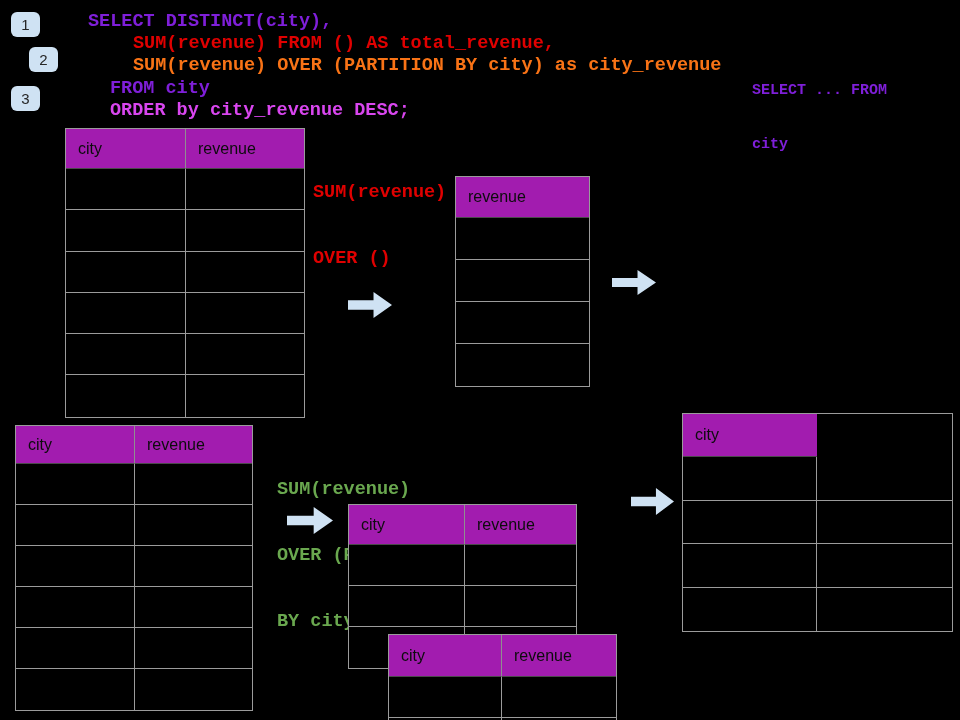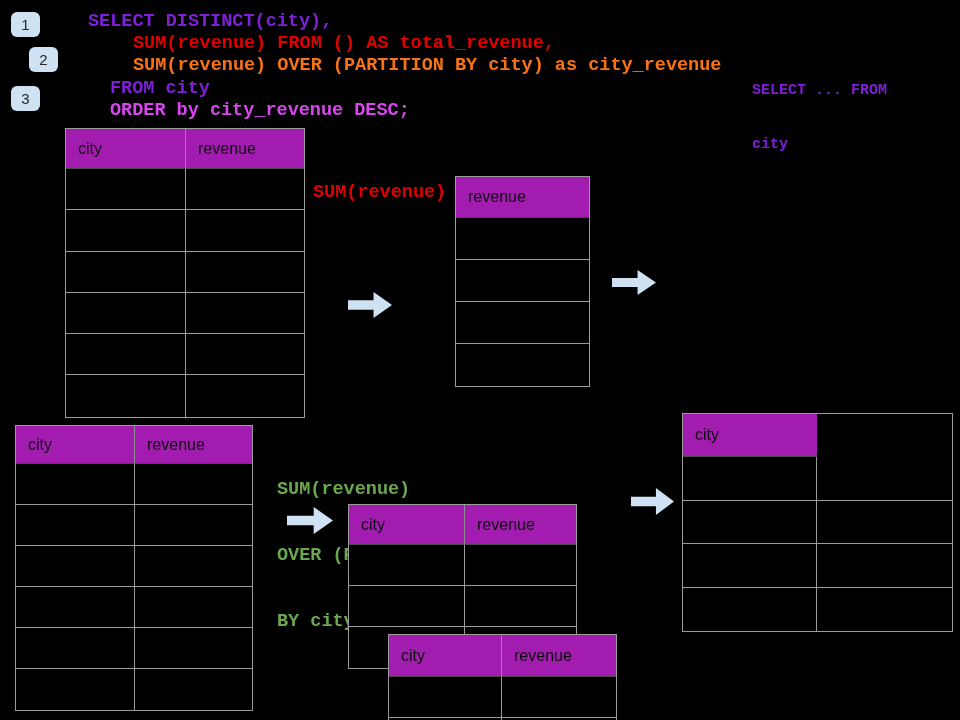--- a/index.html
+++ b/index.html
@@ -85,20 +85,21 @@
 <div class="code l3" style="color: #f97316;">SUM(revenue) OVER (PARTITION BY city) as city_revenue</div>
 <div class="code l4" style="color: rgb(127, 31, 217);">FROM city</div>
 <div class="code l5" style="color: #d946ef;">ORDER by city_revenue DESC;</div>
 
 <div class="code small note1" style="color: rgb(127, 31, 217);">
   <div>SELECT ... FROM</div>
   <div>city</div>
 </div>
 <div class="code note2" style="color: rgb(224, 0, 0);">
   <div>SUM(revenue)</div>
+  <div>OVER ()</div>
 </div>
 <div class="code note3" style="color: rgb(106, 168, 79);">
   <div>SUM(revenue)</div>
   <div>OVER (PARTITION</div>
   <div>BY city)</div>
 </div>
 
 <div class="tbl t1">
   <div class="thead">
     <div class="th c0">city</div>

